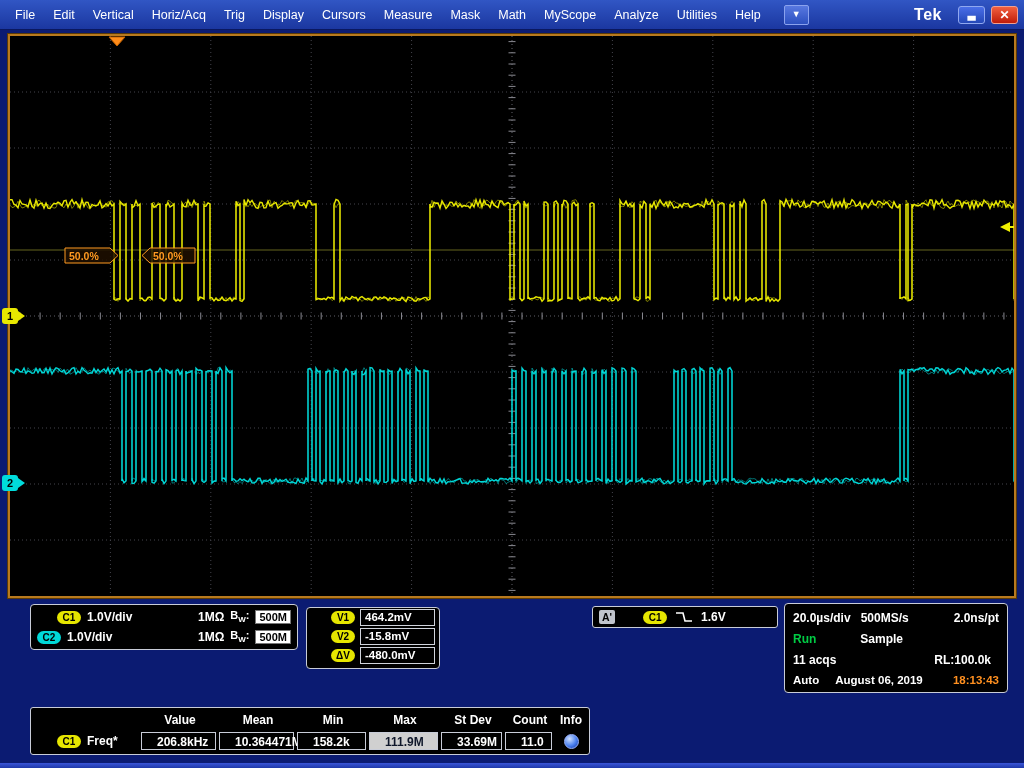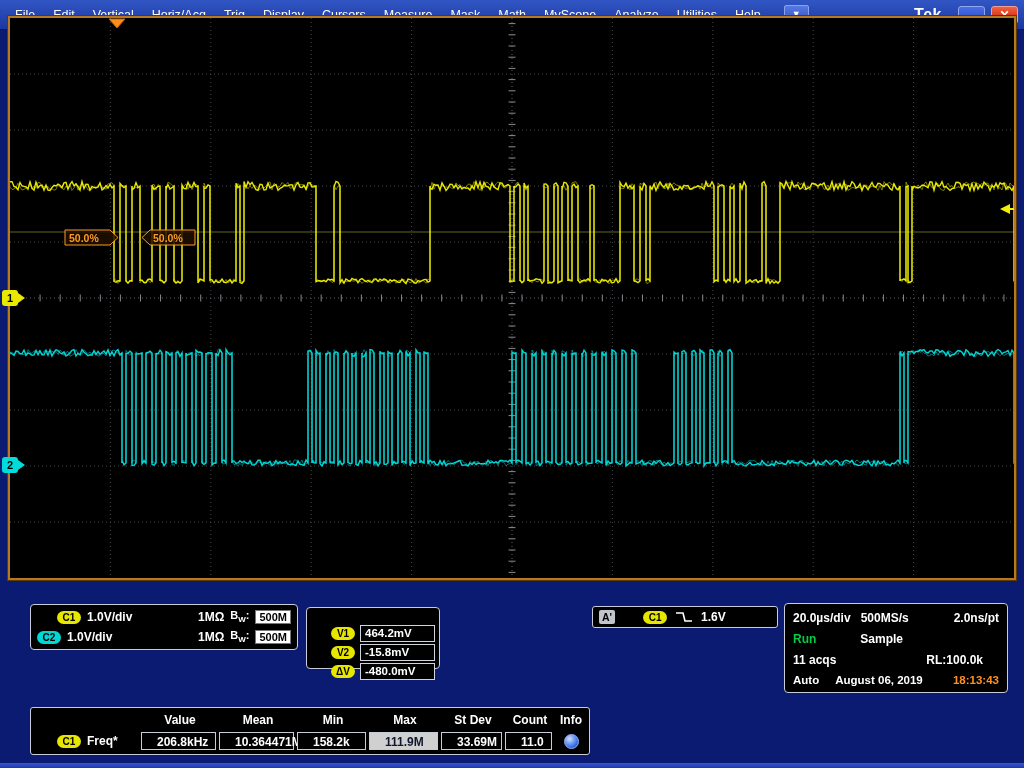--- a/index.html
+++ b/index.html
@@ -30,21 +30,21 @@
   .logo{font-weight:bold;font-size:16px;letter-spacing:.5px;margin-right:10px;}
   .winbtn{
     width:27px;height:18px;border-radius:3px;color:#fff;font-size:10px;font-weight:bold;
     display:flex;align-items:center;justify-content:center;padding:0;cursor:default;
   }
   .min{background:linear-gradient(#4a6ee8,#2448b8);border:1px solid #90a8f0;}
   .close{background:linear-gradient(#f26040,#c01c08);border:1px solid #f0a090;font-size:12px;}
 
   
   .graticule{
-    position:absolute;left:8px;top:16px;width:1008px;height:564px;box-sizing:border-box;
+    position:absolute;left:8px;top:34px;width:1008px;height:564px;box-sizing:border-box;
     background:#000;border:2px solid #b8791e;box-shadow:0 0 0 1px #5a3a08;
   }
   #scope{position:absolute;left:0;top:0;display:block;}
   .chmark{position:absolute;display:flex;align-items:center;}
   .badge{width:16px;height:16px;border-radius:3px;display:flex;align-items:center;justify-content:center;
     font-weight:bold;font-size:11px;color:#000;}
   .badge.y{background:#e8e800;}
   .badge.c{background:#00dcdc;}
   .tri{width:0;height:0;border-top:5px solid transparent;border-bottom:5px solid transparent;}
   .tri.y{border-left:7px solid #e8e800;}
@@ -59,38 +59,38 @@
   .spacer{flex:1;}
   .bwlab{font-weight:bold;font-size:11px;}
   .bwlab sub{font-size:8px;}
   .bwval{background:#fff;color:#000;font-weight:bold;font-size:11px;padding:0 3px;border:1px solid #777;}
 
   .pill{display:inline-flex;align-items:center;justify-content:center;min-width:24px;height:13px;
     border-radius:7px;font-size:10px;font-weight:bold;color:#000;padding:0 4px;box-sizing:border-box;}
   .pill.yellow{background:#e6e600;margin-left:20px;}
   .pill.cyan{background:#00d8d8;}
 
-  .cursorbox{left:306px;top:607px;width:134px;height:62px;padding:16px 4px;}
+  .cursorbox{left:306px;top:607px;width:134px;height:62px;padding:0 4px;}
   .currow{display:flex;align-items:center;gap:5px;height:19px;}
   .valbox{flex:1;border:1px solid #d0d4dc;height:15px;line-height:15px;font-weight:bold;
     font-size:11.5px;padding-left:4px;background:#000;}
 
   .trigbox{left:592px;top:606px;width:186px;height:22px;border-radius:3px;
     display:flex;align-items:center;gap:8px;padding:0 6px;}
   .abadge{background:#c0c4cc;color:#000;font-weight:bold;font-size:10.5px;padding:0 3px;
     border-radius:2px;height:14px;line-height:14px;}
   .tlevel{font-weight:bold;font-size:12px;}
 
   .horizbox{left:784px;top:603px;width:224px;height:90px;padding:3px 8px;
     display:flex;flex-direction:column;justify-content:space-around;}
   .hrow{display:flex;align-items:center;font-size:12px;font-weight:bold;}
   .hrow .res{margin-left:auto;}
   .state{color:#00cc44;}
   .mode{margin-left:44px;}
-  .rl{margin-left:auto;margin-right:16px;}
+  .rl{margin-left:auto;margin-right:8px;}
   .hrow4{font-size:11.5px;}
   .date{margin-left:16px;}
   .time{margin-left:auto;color:#ff9020;}
 
   
   .meastable{left:30px;top:707px;width:560px;height:48px;padding:2px 4px;border-radius:3px;}
   .mhead,.mrow{display:grid;grid-template-columns:106px 78px 78px 72px 72px 64px 50px 32px;align-items:center;}
   .mhead{height:20px;}
   .mh{font-weight:bold;font-size:12px;text-align:center;}
   .mrow{height:22px;}

